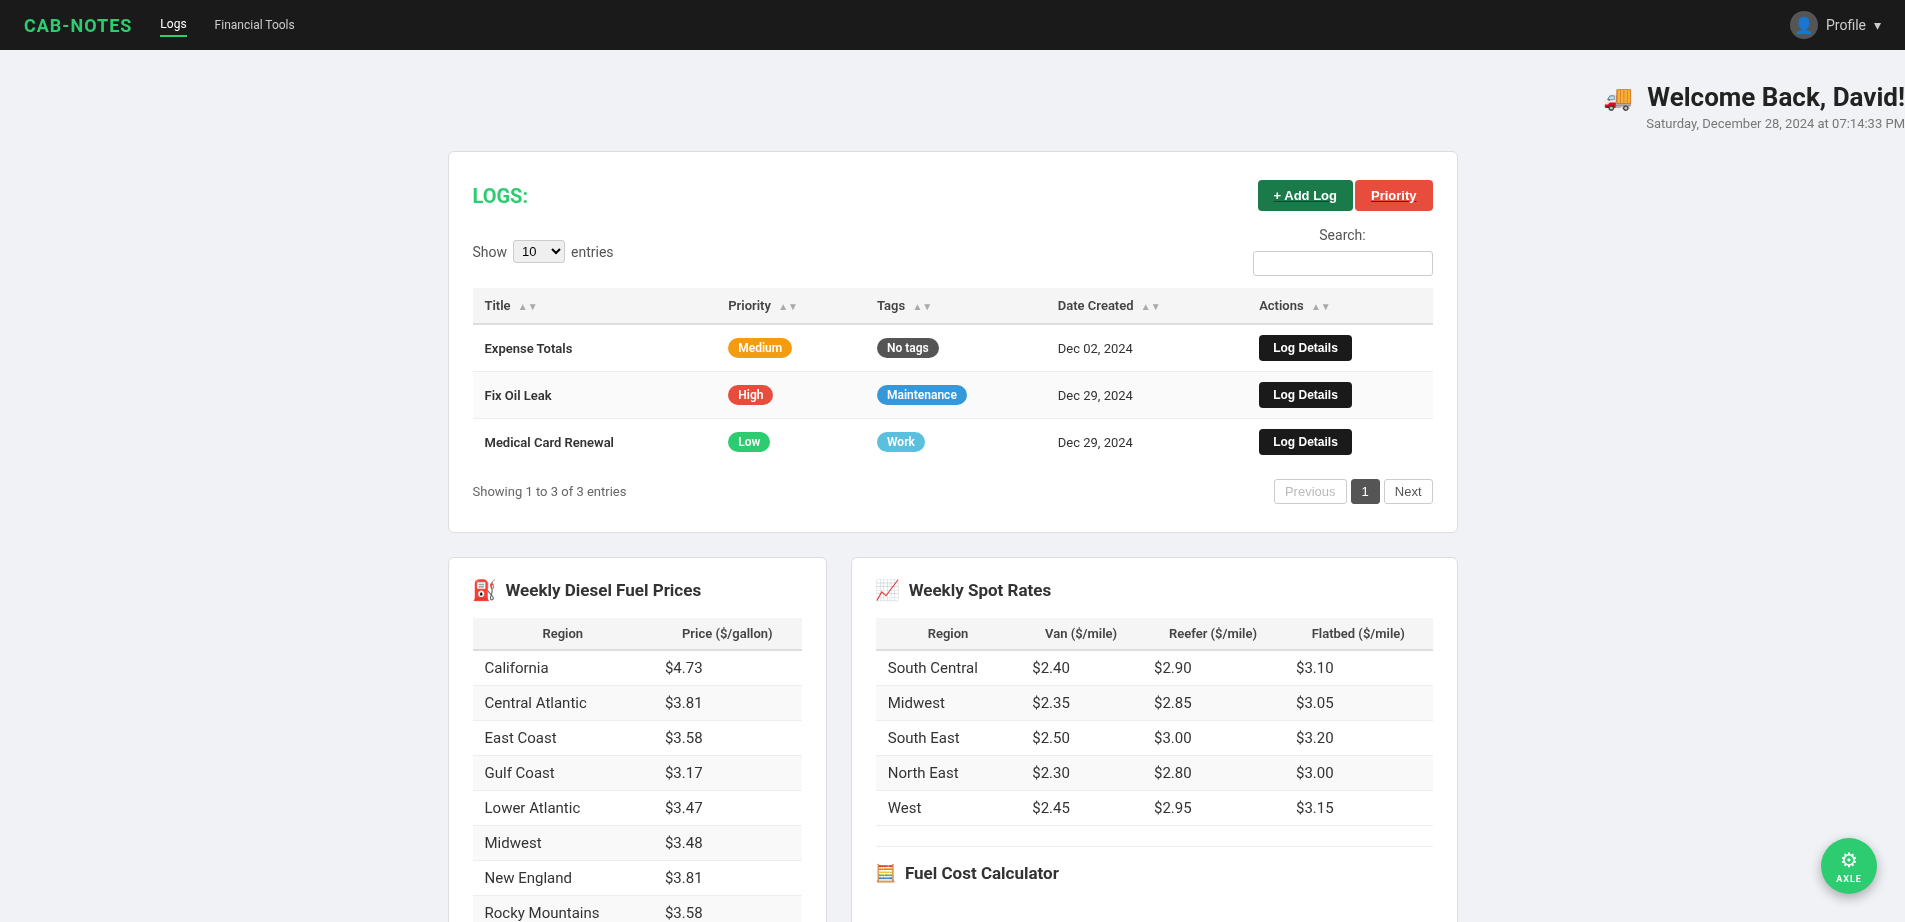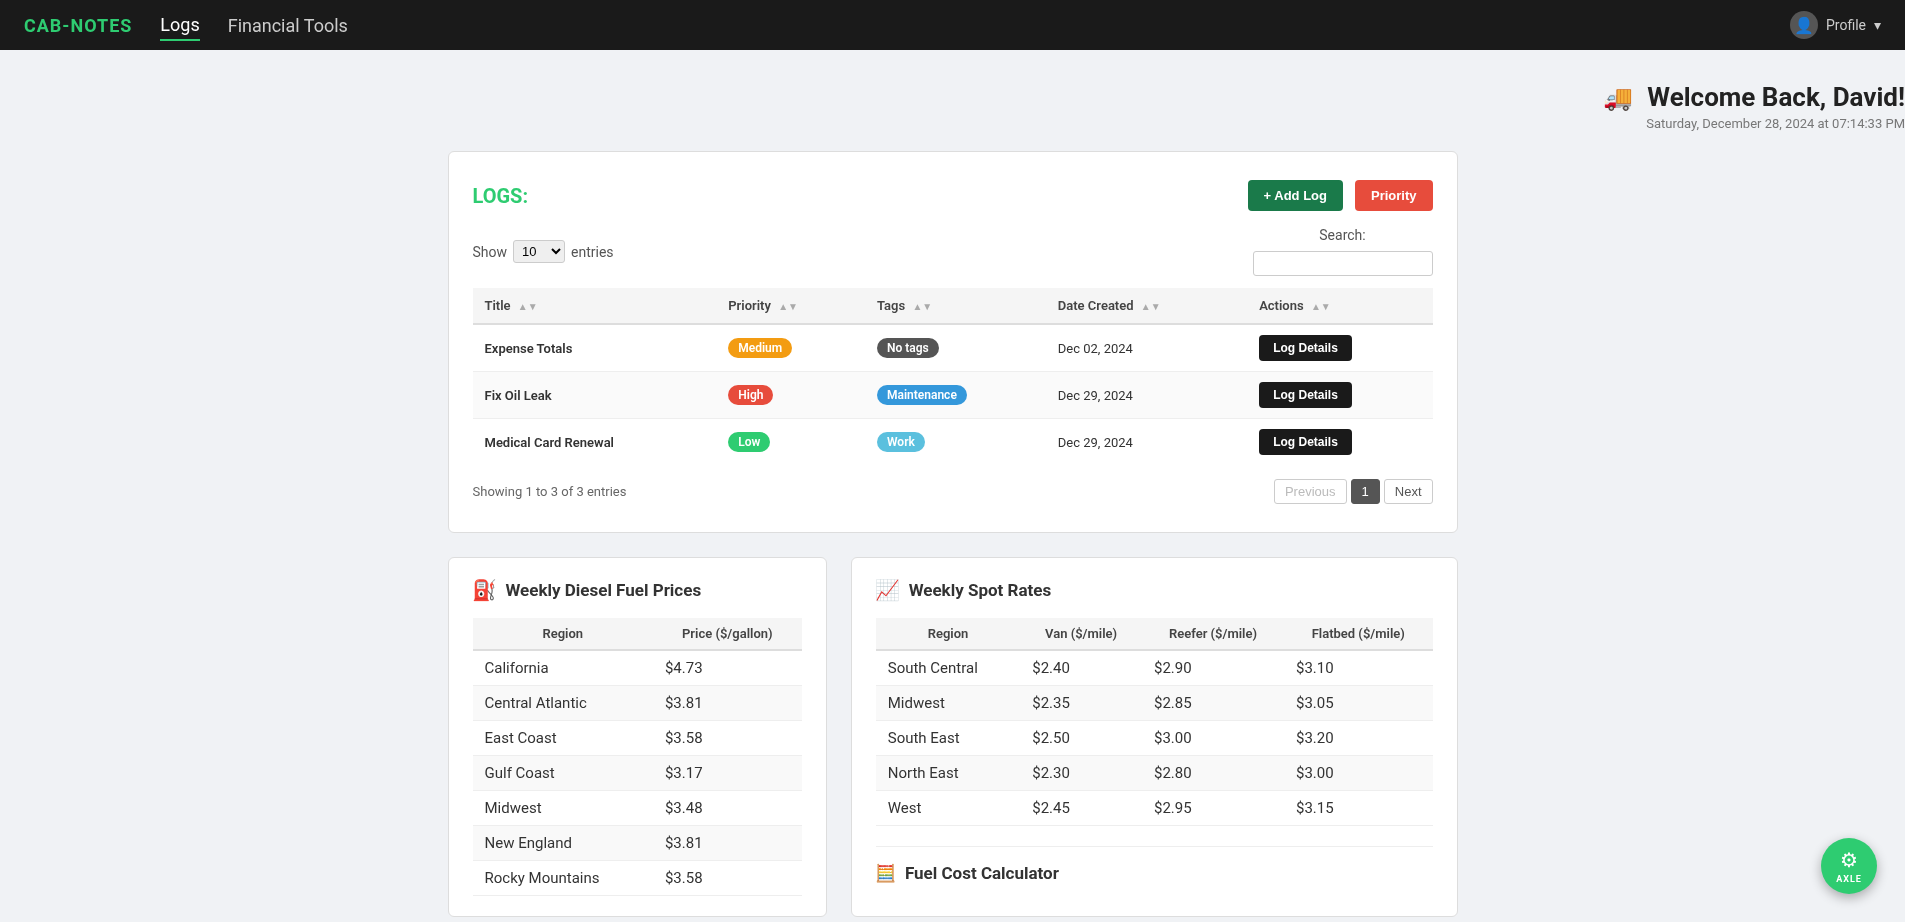--- a/index.html
+++ b/index.html
@@ -9,21 +9,21 @@
     .navbar {
       background: #1a1a1a;
       display: flex;
       align-items: center;
       padding: 0 24px;
       height: 50px;
       justify-content: space-between;
     }
     .navbar-left { display: flex; align-items: center; gap: 28px; }
     .brand { color: #2ecc71; font-weight: 700; font-size: 18px; letter-spacing: 1px; }
-    .nav-link { color: #ccc; text-decoration: none; font-size: 18px; padding: 4px 0; cursor: pointer; }
+    .nav-link { color: #ccc; text-decoration: none; font-size: 12px; padding: 4px 0; cursor: pointer; }
     .nav-link.active { color: #fff; border-bottom: 2px solid #2ecc71; }
     .navbar-right { display: flex; align-items: center; gap: 8px; color: #ccc; cursor: pointer; font-size: 14px; }
     .profile-icon { width: 28px; height: 28px; border-radius: 50%; background: #555; display: flex; align-items: center; justify-content: center; color: #fff; font-size: 16px; }
 
     
     .welcome-section { text-align: right; padding: 32px 0 20px; }
     .welcome-title { font-size: 26px; font-weight: 700; color: #222; }
     .welcome-subtitle { color: #777; font-size: 13px; margin-top: 4px; }
     .welcome-icon { margin-right: 8px; font-size: 24px; }
 
@@ -33,21 +33,21 @@
     
     .card {
       background: #fff;
       border: 1px solid #ddd;
       border-radius: 6px;
       padding: 28px 24px;
       margin-bottom: 24px;
     }
     .card-header { display: flex; align-items: center; justify-content: space-between; margin-bottom: 16px; }
     .card-title { font-size: 20px; font-weight: 700; color: #2ecc71; }
-    .header-buttons { display: flex; gap: 12px; }
+    .header-buttons { display: flex; gap: 2px; text-decoration: underline; }
     .btn-add-log { background: #1a7a4a; color: #fff; border: none; border-radius: 4px; padding: 8px 16px; cursor: pointer; font-size: 13px; font-weight: 600; }
     .btn-priority { background: #e74c3c; color: #fff; border: none; border-radius: 4px; padding: 8px 16px; cursor: pointer; font-size: 13px; font-weight: 600; }
 
     
     .table-controls { display: flex; align-items: center; justify-content: space-between; margin-bottom: 12px; }
     .show-entries { display: flex; align-items: center; gap: 6px; color: #555; }
     .show-entries select { border: 1px solid #ccc; border-radius: 3px; padding: 2px 4px; font-size: 13px; }
     .search-box { display: flex; align-items: center; gap: 8px; color: #555; flex-direction: column; }
     .search-box input { border: 1px solid #ccc; border-radius: 3px; padding: 4px 8px; font-size: 13px; width: 180px; }
 
@@ -237,20 +237,24 @@
     </tr>
             <tr>
       <td>East Coast</td>
       <td>$3.58</td>
     </tr>
             <tr>
       <td>Gulf Coast</td>
       <td>$3.17</td>
     </tr>
             <tr>
+      <td>Lower Atlantic</td>
+      <td>$3.47</td>
+    </tr>
+            <tr>
       <td>Midwest</td>
       <td>$3.48</td>
     </tr>
             <tr>
       <td>New England</td>
       <td>$3.81</td>
     </tr>
             <tr>
       <td>Rocky Mountains</td>
       <td>$3.58</td>

